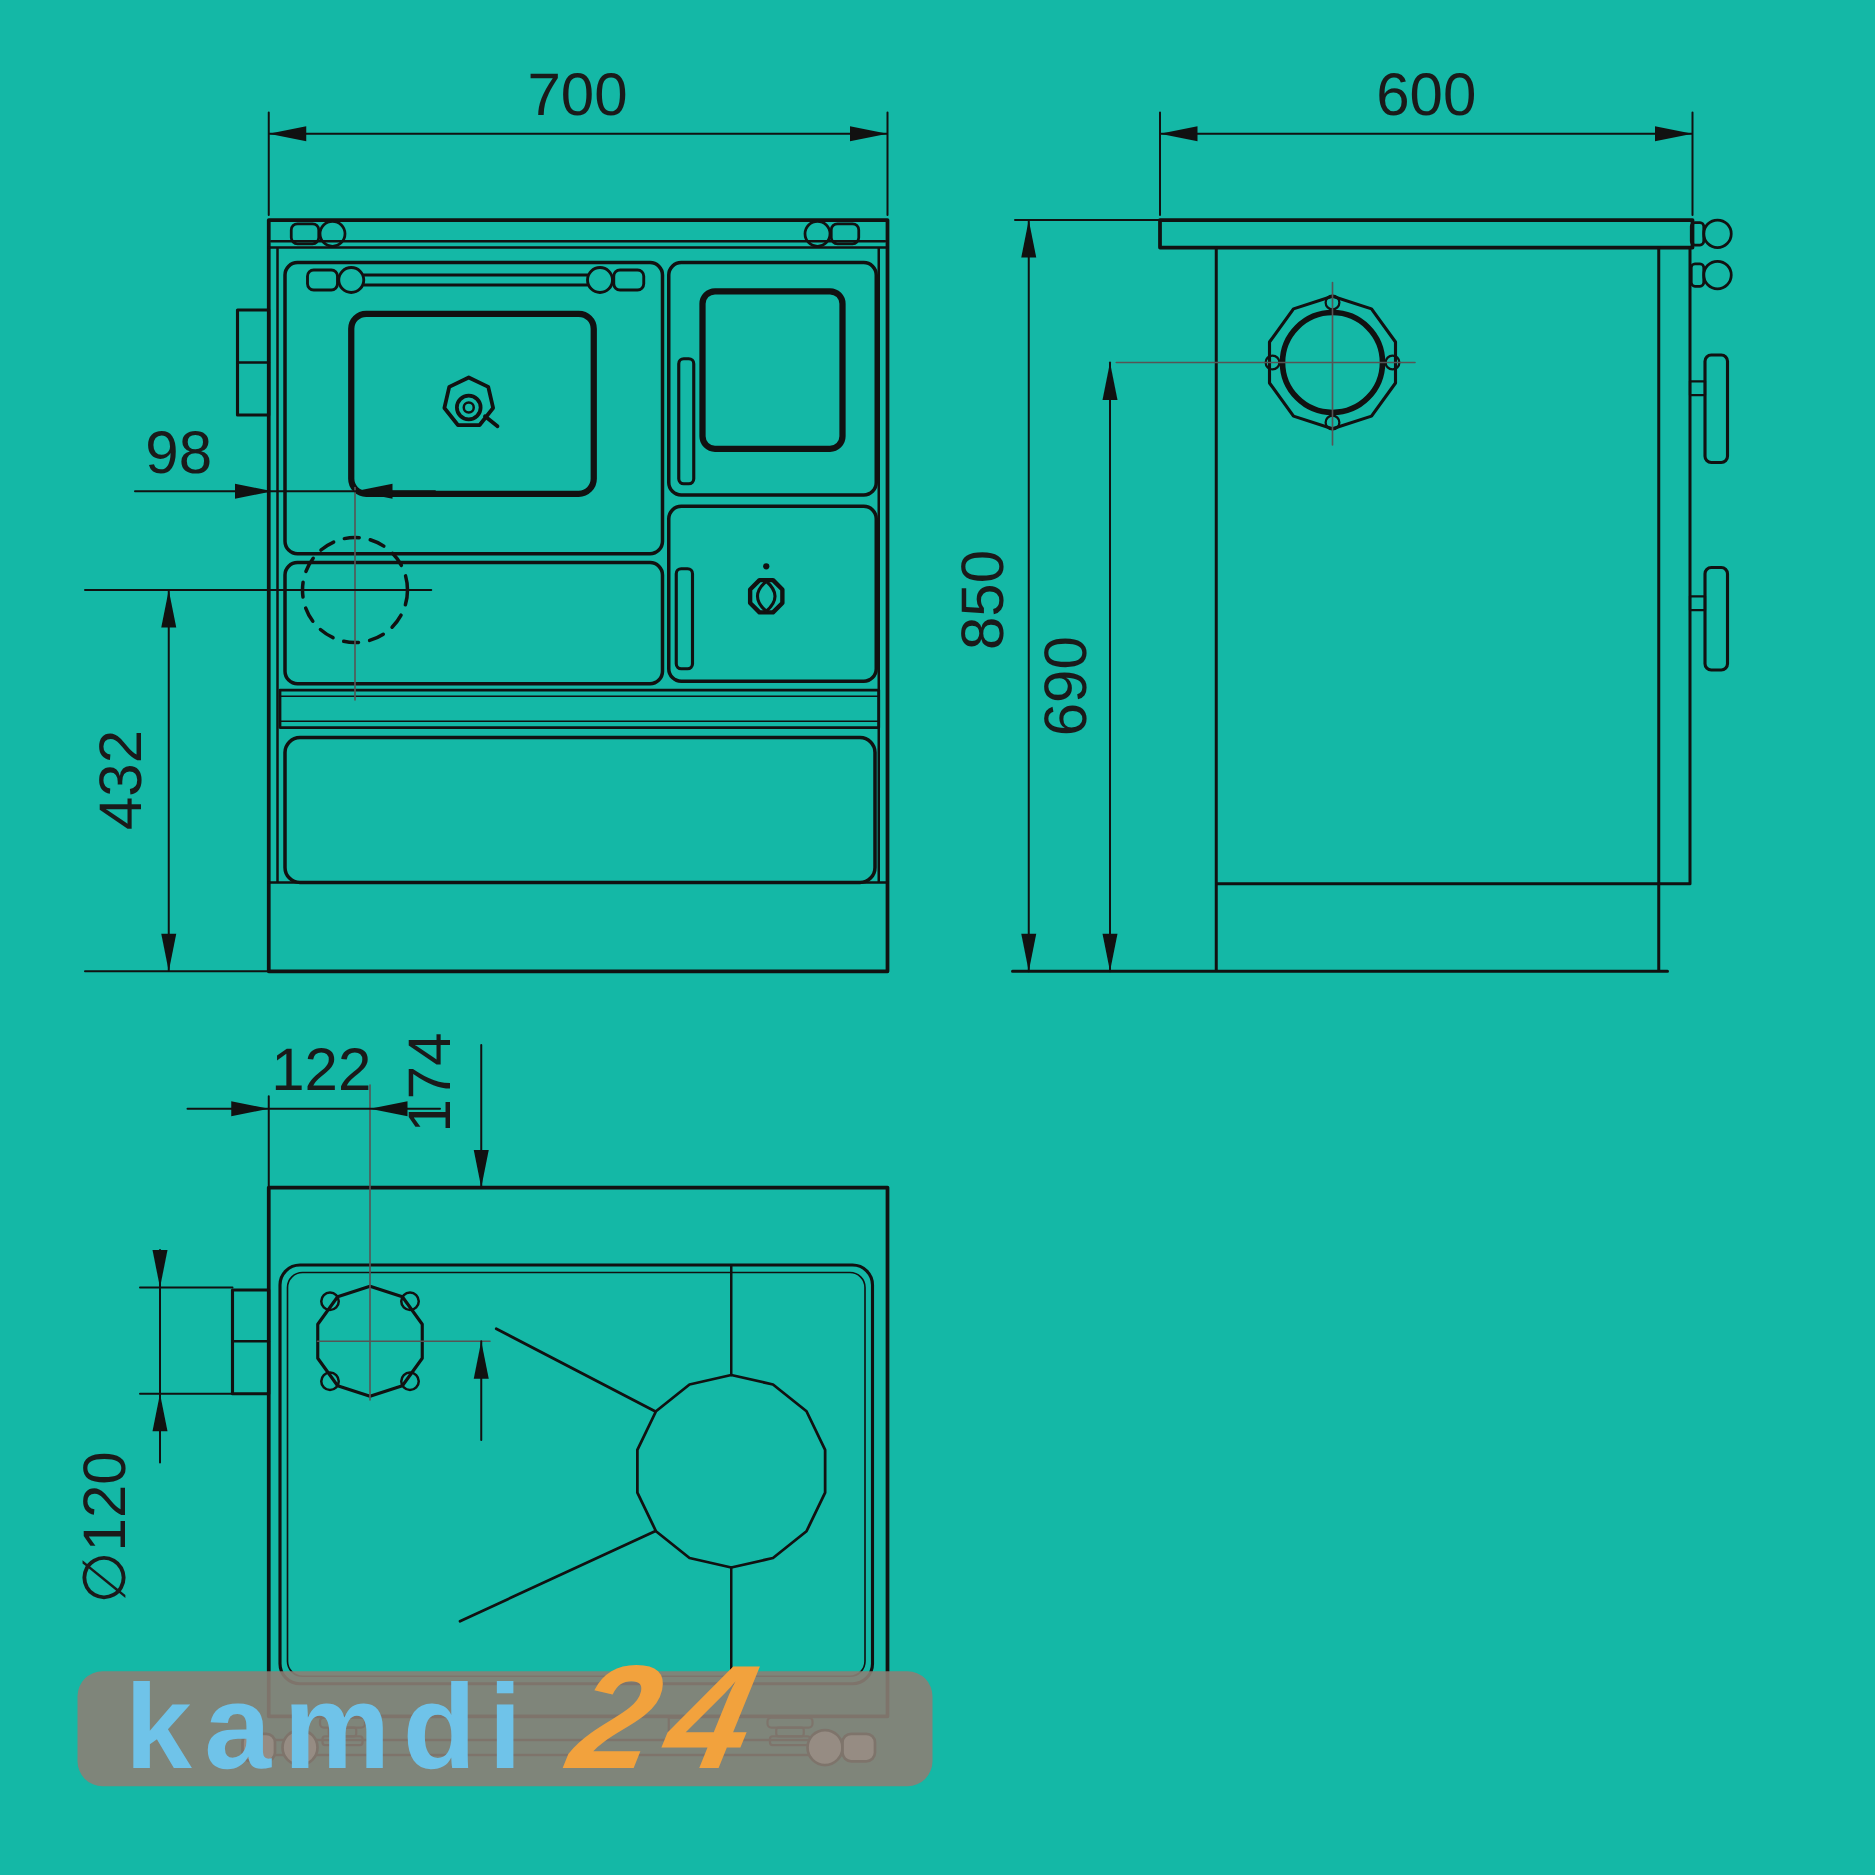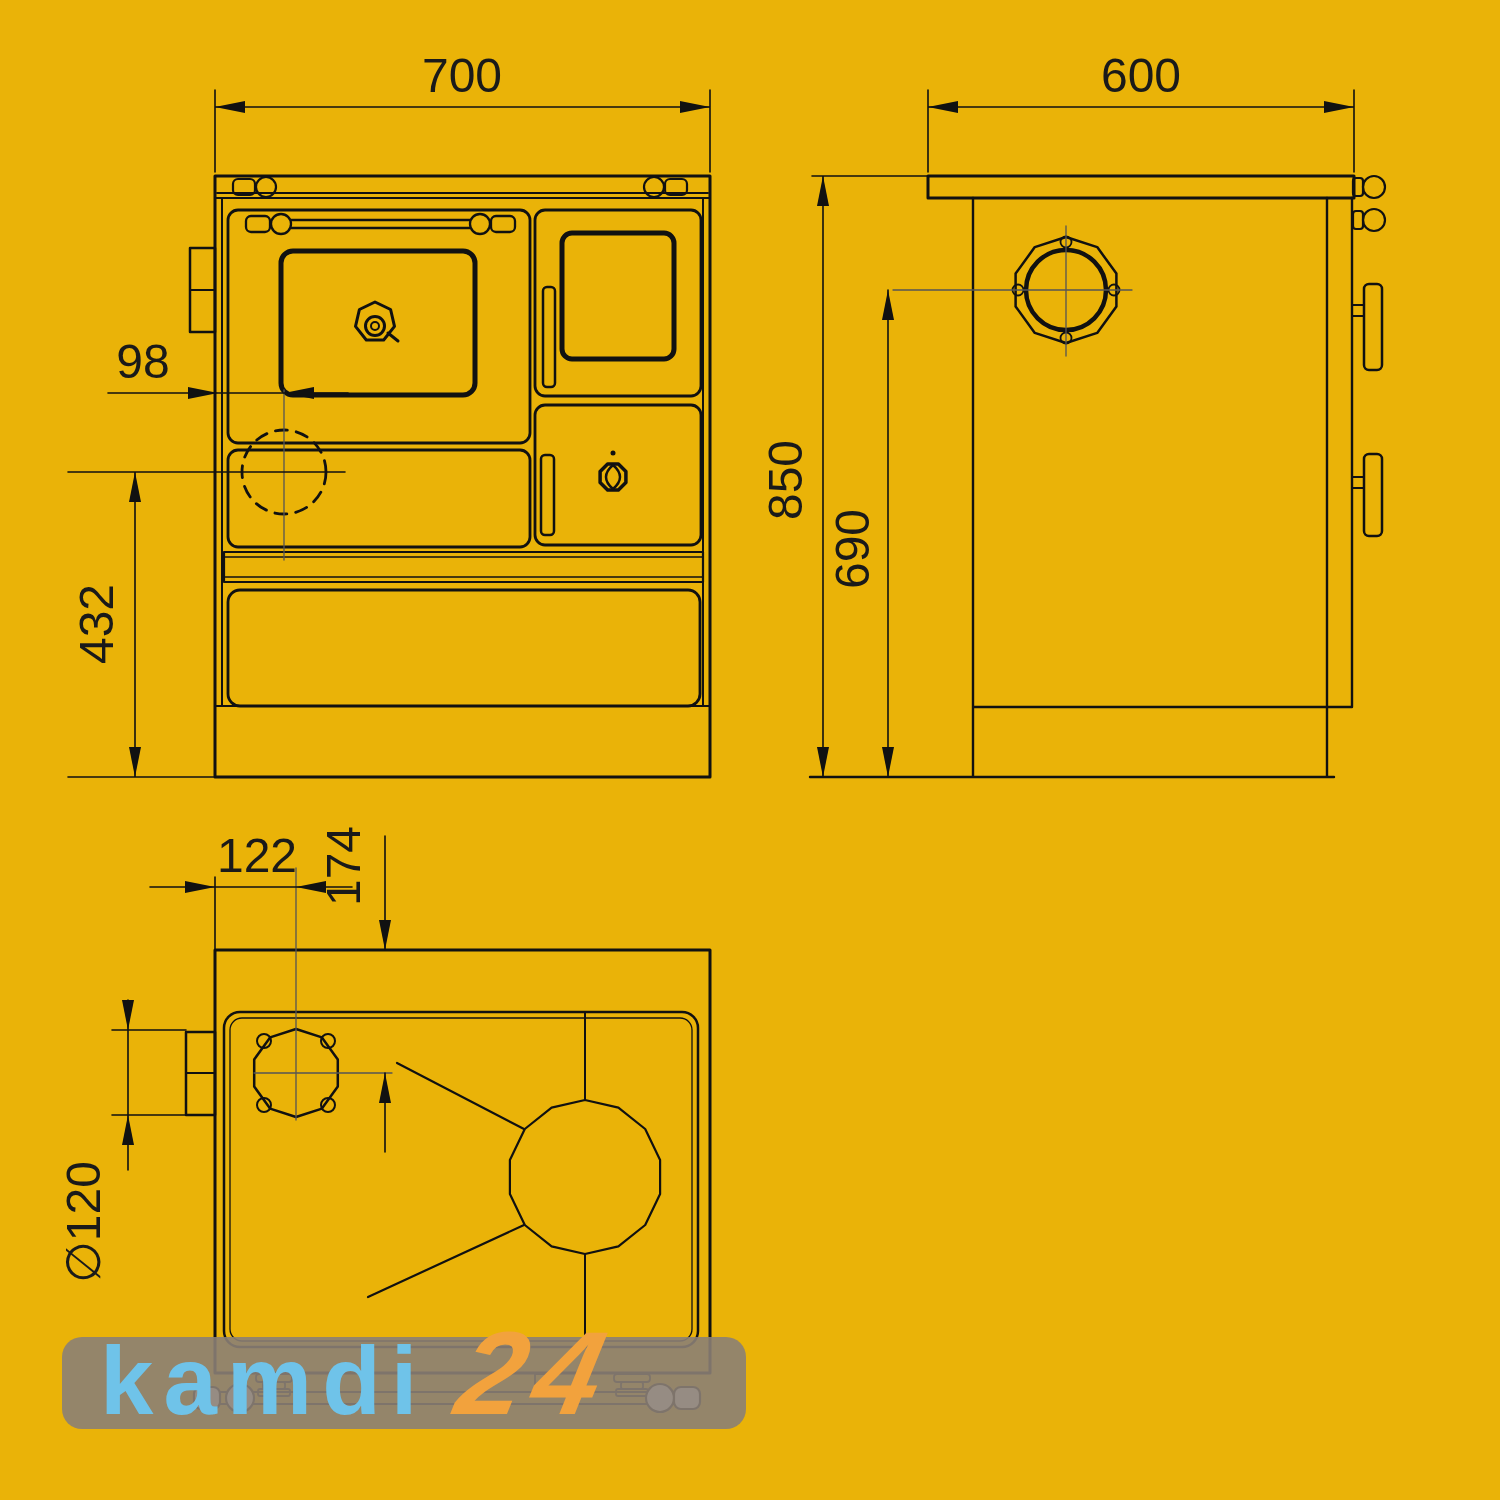--- a/index.html
+++ b/index.html
@@ -1,16 +1,16 @@
 <!DOCTYPE html>
 <html><head>
 <meta charset="utf-8">
 <style>
   html,body{margin:0;padding:0;background:#e8e8e8;}
-  .stage{width:1500px;height:1500px;background:#eab308;position:relative;margin:0 auto;overflow:hidden;
+  .stage{width:1500px;height:1500px;background:#14b8a6;position:relative;margin:0 auto;overflow:hidden;
          font-family:"Liberation Sans", sans-serif;}
   svg{position:absolute;left:0;top:0;}
   .dim-text{font-family:"Liberation Sans", sans-serif;font-size:48px;fill:#1a1a1a;}
   .wm-brand{font-family:"Liberation Sans", sans-serif;font-weight:bold;font-size:96px;letter-spacing:10px;}
   .wm-num{font-family:"Liberation Sans", sans-serif;font-weight:bold;font-style:italic;font-size:118px;letter-spacing:10px;}
 </style>
 </head>
 <body>
 
 <div class="stage">

